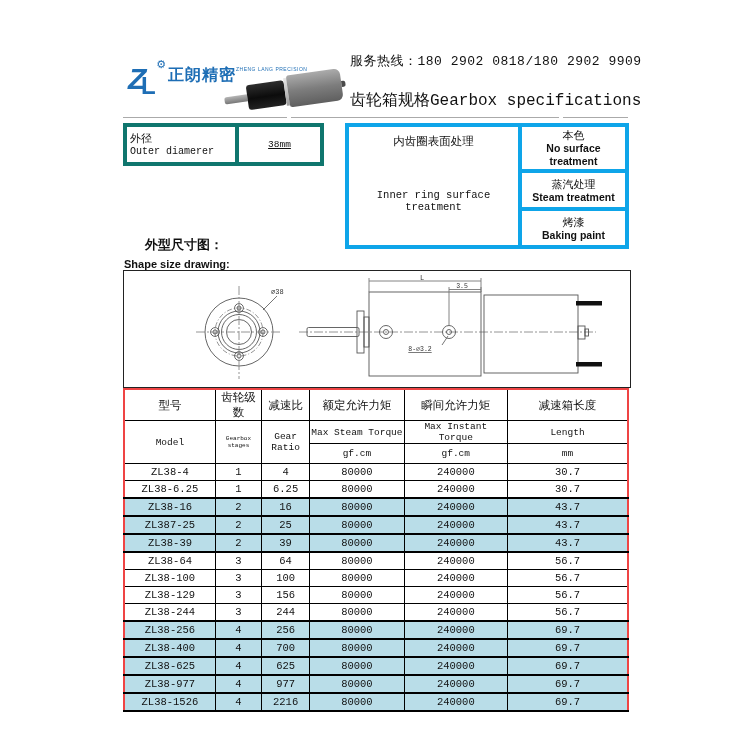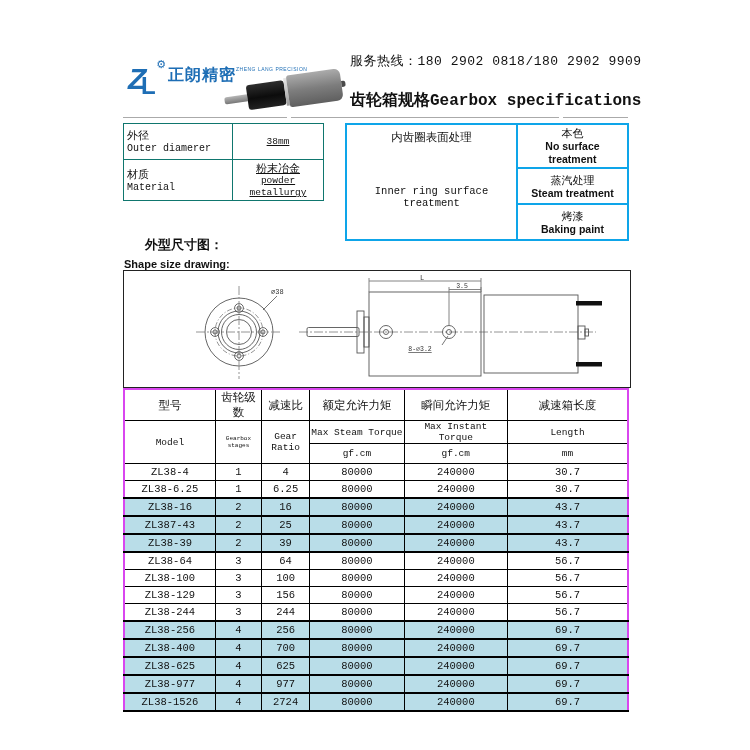--- a/index.html
+++ b/index.html
@@ -21,54 +21,54 @@
 
   .photo{position:absolute;left:224px;top:66px;width:122px;height:52px;}
   .motor{display:flex;align-items:center;transform:rotate(-8deg);transform-origin:50% 50%;margin-top:10px;}
   .m-shaft{width:26px;height:7px;background:linear-gradient(#b5b5b5,#777);border-radius:2px 0 0 2px;}
   .m-gb{width:42px;height:25px;background:linear-gradient(#2e2e2e,#0c0c0c 55%,#222);border-radius:3px;}
   .m-ring{width:4px;height:28px;background:linear-gradient(#e8e8e8,#9a9a9a);}
   .m-body{width:60px;height:32px;background:linear-gradient(#ababab,#7d7d7d 50%,#5f5f5f);border-radius:3px 6px 6px 3px;}
   .m-tip{width:5px;height:6px;background:#4a4a4a;border-radius:0 2px 2px 0;}
 
   .hotline{position:absolute;left:350px;top:52px;font-size:13px;letter-spacing:.5px;white-space:nowrap;}
-  .doc-title{position:absolute;left:350px;top:90px;font-size:16px;font-weight:bold;white-space:nowrap;}
+  .doc-title{position:absolute;left:350px;top:90px;font-size:16px;font-weight:normal;white-space:nowrap;}
   .hdr-rule{position:absolute;top:117px;height:1px;background:#aaa;}
   .hdr-rule.a{left:123px;width:164px;}
   .hdr-rule.b{left:291px;width:268px;}
   .hdr-rule.c{left:563px;width:65px;}
 
   
   table{border-collapse:collapse;}
   .spec-left{position:absolute;left:123px;top:123px;width:201px;border:1.5px solid #000;table-layout:fixed;}
-  .spec-left td{border:1px solid #0f766e;height:33px;padding:1px 3px;vertical-align:middle;}
+  .spec-left td{border:4px solid #0f766e;height:33px;padding:1px 3px;vertical-align:middle;}
   .spec-left .lbl{width:102px;text-align:left;}
   .spec-left .lbl .cn{font-size:11px;line-height:14px;}
   .spec-left .lbl .en{font-size:10px;line-height:13px;font-family:"Liberation Mono",monospace;}
   .spec-left .val{text-align:center;text-decoration:underline;}
   .spec-left .val .cn{font-size:11px;line-height:14px;}
   .spec-left .val .en{font-size:9.5px;line-height:12px;font-family:"Liberation Mono",monospace;}
 
   .spec-right{position:absolute;left:345px;top:123px;width:284px;border:1.5px solid #000;table-layout:fixed;}
-  .spec-right td{border:2px solid #0ea5e9;padding:1px 3px;vertical-align:middle;}
+  .spec-right td{border:4px solid #0ea5e9;padding:1px 3px;vertical-align:middle;}
   .spec-right .big{width:163px;height:102px;text-align:center;}
   .spec-right .big .cn{font-size:11.5px;margin-top:-26px;margin-bottom:40px;}
   .spec-right .big .en{font-size:10.5px;font-family:"Liberation Mono",monospace;}
   .spec-right .opt{height:32px;text-align:center;}
   .spec-right .opt .cn{font-size:11px;line-height:14px;text-align:center;}
   .spec-right .opt .en{font-size:10.5px;font-weight:bold;line-height:13px;}
 
   
   .draw-label-cn{position:absolute;left:145px;top:236px;font-size:13px;font-weight:bold;}
   .draw-label-en{position:absolute;left:124px;top:258px;font-size:11px;font-weight:bold;}
   .draw-box{position:absolute;left:123px;top:270px;width:506px;height:116px;border:1.5px solid #222;}
   .draw-box svg{display:block;}
 
   
-  .gear-table{position:absolute;left:123px;top:388px;width:506px;border:2px solid #d946ef;table-layout:fixed;}
+  .gear-table{position:absolute;left:123px;top:388px;width:506px;border:2px solid #ef4444;table-layout:fixed;}
   .gear-table th,.gear-table td{border:1px solid #000;padding:0;text-align:center;vertical-align:middle;}
   .gear-table th{font-weight:normal;}
   .c-model{width:91px;}.c-stages{width:46px;}.c-ratio{width:48px;}
   .c-rated{width:94px;}.c-instant{width:103px;}.c-length{width:120px;}
   .hrow-cn th{height:22px;font-size:11.5px;}
   .hrow-en th{height:20px;font-size:9.5px;font-family:"Liberation Mono",monospace;}
   .hrow-en th.tiny{font-size:6px;}
   .hrow-unit th{height:19px;font-size:9.5px;font-family:"Liberation Mono",monospace;}
   .gear-table tbody td{height:16px;font-size:10.5px;font-family:"Liberation Mono",monospace;line-height:16px;}
   .gear-table tbody tr.hl td{background:var(--hl);border-top-width:2px;border-bottom-width:2px;}
@@ -108,30 +108,20 @@
 
 <table class="spec-left">
   <tbody>
       <tr>
     <td class="lbl">
       <div class="cn">外径</div>
       <div class="en">Outer diamerer</div>
     </td>
     <td class="val">
       <div class="en">38mm</div>
-    </td>
-  </tr>
-  <tr>
-    <td class="lbl">
-      <div class="cn">材质</div>
-      <div class="en">Material</div>
-    </td>
-    <td class="val">
-      <div class="cn">粉末冶金</div>
-      <div class="en">powder metallurgy</div>
     </td>
   </tr>
 </tbody>
   </table>
 
 <table class="spec-right">
   <tbody>
       <tr>
     <td class="big" rowspan="3">
       <div class="cn">内齿圈表面处理</div>
@@ -266,21 +256,21 @@
       </tr>
       <tr class="hl">
         <td>ZL38-16</td>
         <td>2</td>
         <td>16</td>
         <td>80000</td>
         <td>240000</td>
         <td>43.7</td>
       </tr>
       <tr class="hl">
-        <td>ZL387-43</td>
+        <td>ZL387-25</td>
         <td>2</td>
         <td>25</td>
         <td>80000</td>
         <td>240000</td>
         <td>43.7</td>
       </tr>
       <tr class="hl">
         <td>ZL38-39</td>
         <td>2</td>
         <td>39</td>
@@ -348,19 +338,19 @@
         <td>ZL38-977</td>
         <td>4</td>
         <td>977</td>
         <td>80000</td>
         <td>240000</td>
         <td>69.7</td>
       </tr>
       <tr class="hl">
         <td>ZL38-1526</td>
         <td>4</td>
-        <td>2724</td>
+        <td>2216</td>
         <td>80000</td>
         <td>240000</td>
         <td>69.7</td>
       </tr>
     </tbody>
 </table>
 
 </body></html>

